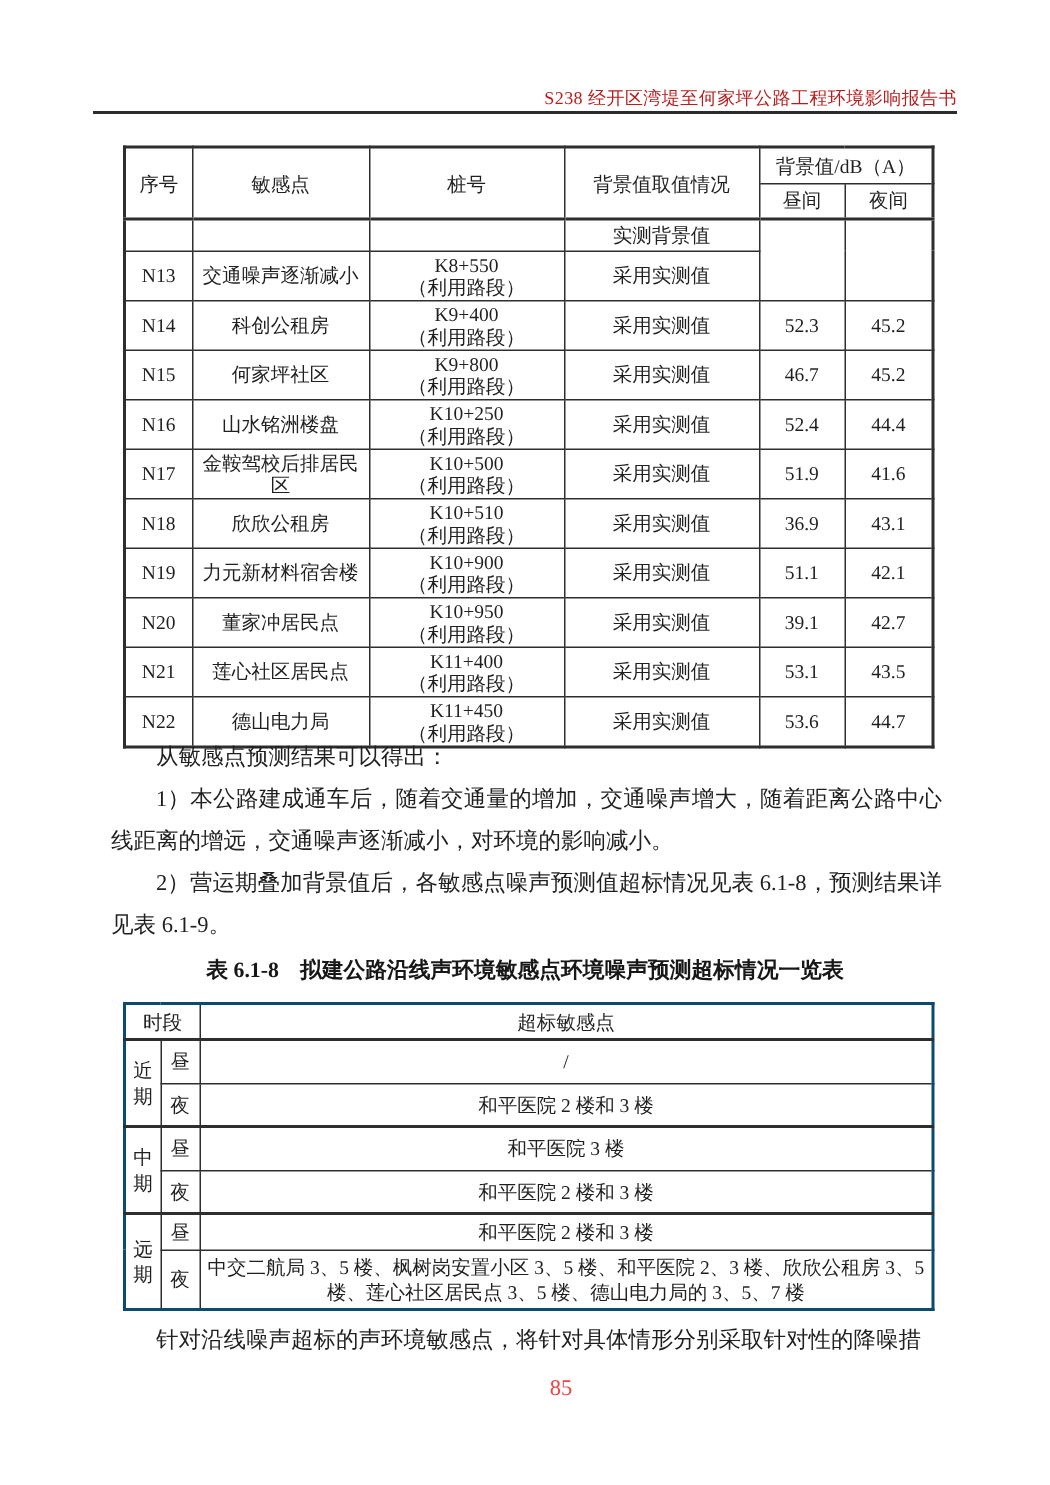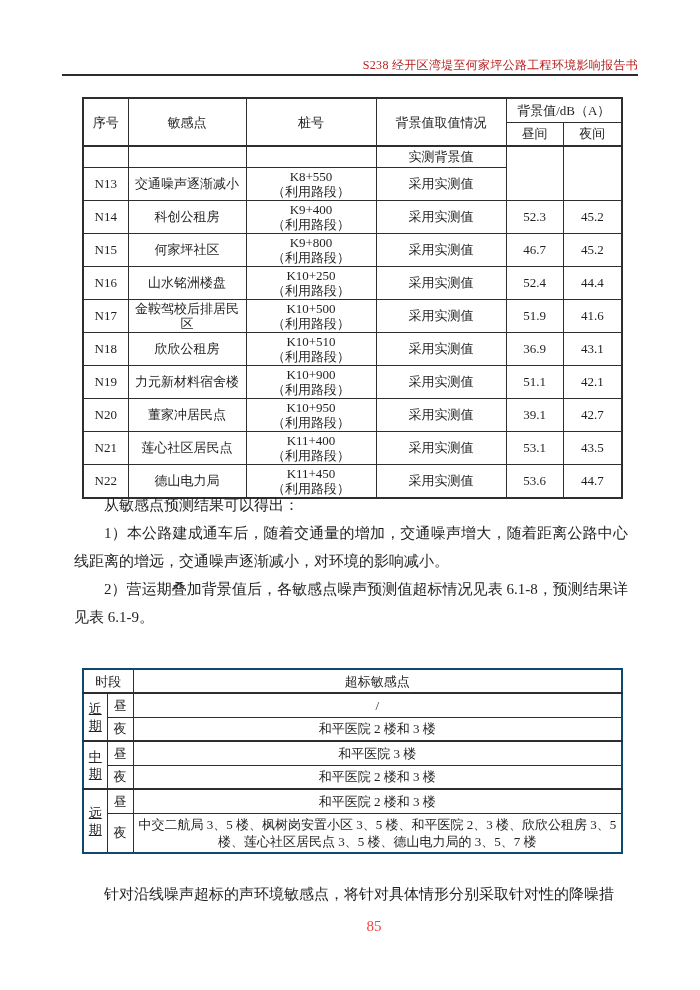--- a/index.html
+++ b/index.html
@@ -28,21 +28,21 @@
        font-size:13px; line-height:15px; padding:1px 2px; color:#1f1f1f;
        overflow:hidden; }
 
   .t1 { position:absolute; top:97px; left:82px; width:539px; border:2px solid #2e2e2e;padding-left:43px; }
   .t1 tr.partial td { border-top-width:2px; }
   .t1 .stake-line { display:block; }
 
   .t2 { position:absolute; top:668px; left:82px; width:539px; border:2px solid #0c4a6e; }
   .t2 td { padding:1px 4px; }
   .t2 tr.group-start td { border-top-width:2px; }
-  .t2 .period-cell { padding:1px 0; line-height:17px; word-break:break-all;text-decoration:underline; }
+  .t2 .period-cell { padding:11px 0; line-height:17px; word-break:break-all; }
 
   
   .body-text {
     position:absolute; left:74px; width:554px;
     font-size:15px; line-height:28px; text-align:justify;
   }
   .body-text p { margin:0; text-indent:2em; }
   .para-block { top:491px; }
   .closing-block { top:880px; }
 
@@ -204,20 +204,23 @@
       </tr>
     </tbody>
   </table>
 
   <div class="body-text para-block">
     <p>从敏感点预测结果可以得出：</p>
     <p>1）本公路建成通车后，随着交通量的增加，交通噪声增大，随着距离公路中心线距离的增远，交通噪声逐渐减小，对环境的影响减小。</p>
     <p>2）营运期叠加背景值后，各敏感点噪声预测值超标情况见表 6.1-8，预测结果详见表 6.1-9。</p>
   </div>
 
+  <div class="caption">
+    <span class="cap-label">表 6.1-8</span><span>拟建公路沿线声环境敏感点环境噪声预测超标情况一览表</span>
+  </div>
 
   <table class="t2">
     <colgroup>
       <col style="width:24px">
         <col style="width:26px">
         <col style="width:489px">
     </colgroup>
     <tbody>
       <tr style="height:24px">
         <td colspan="2">时段</td>

